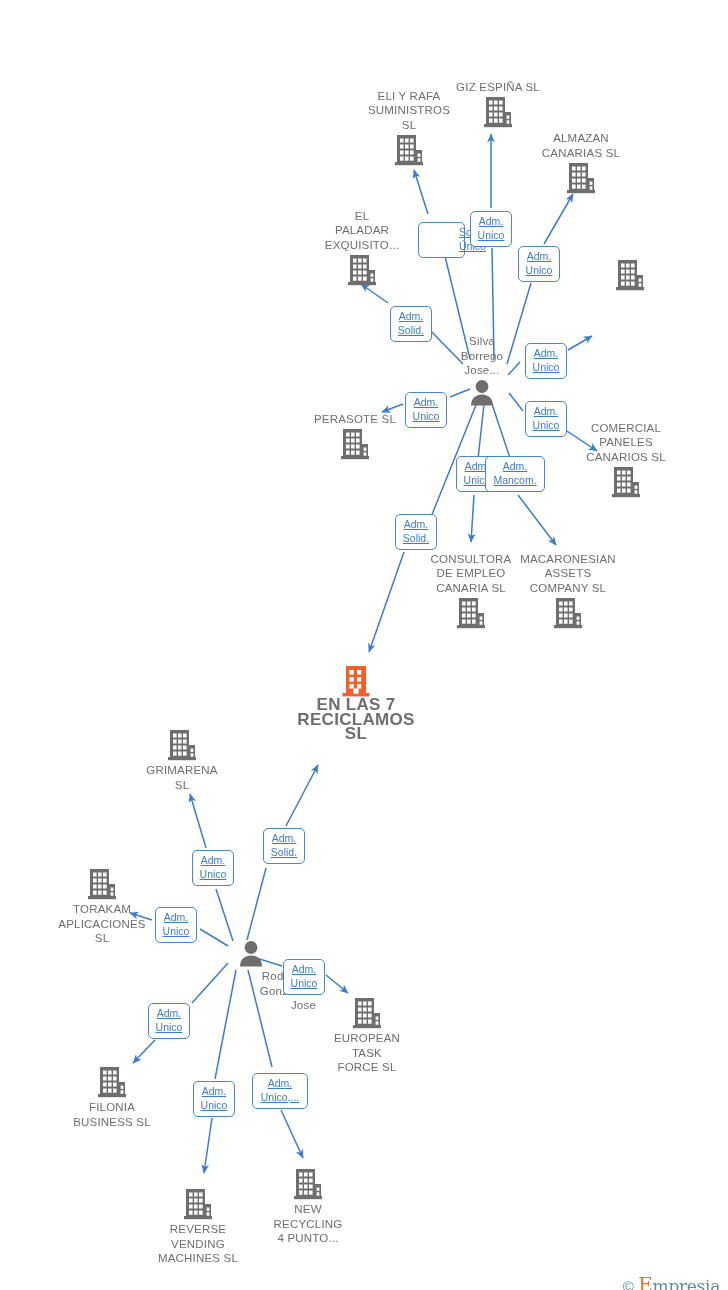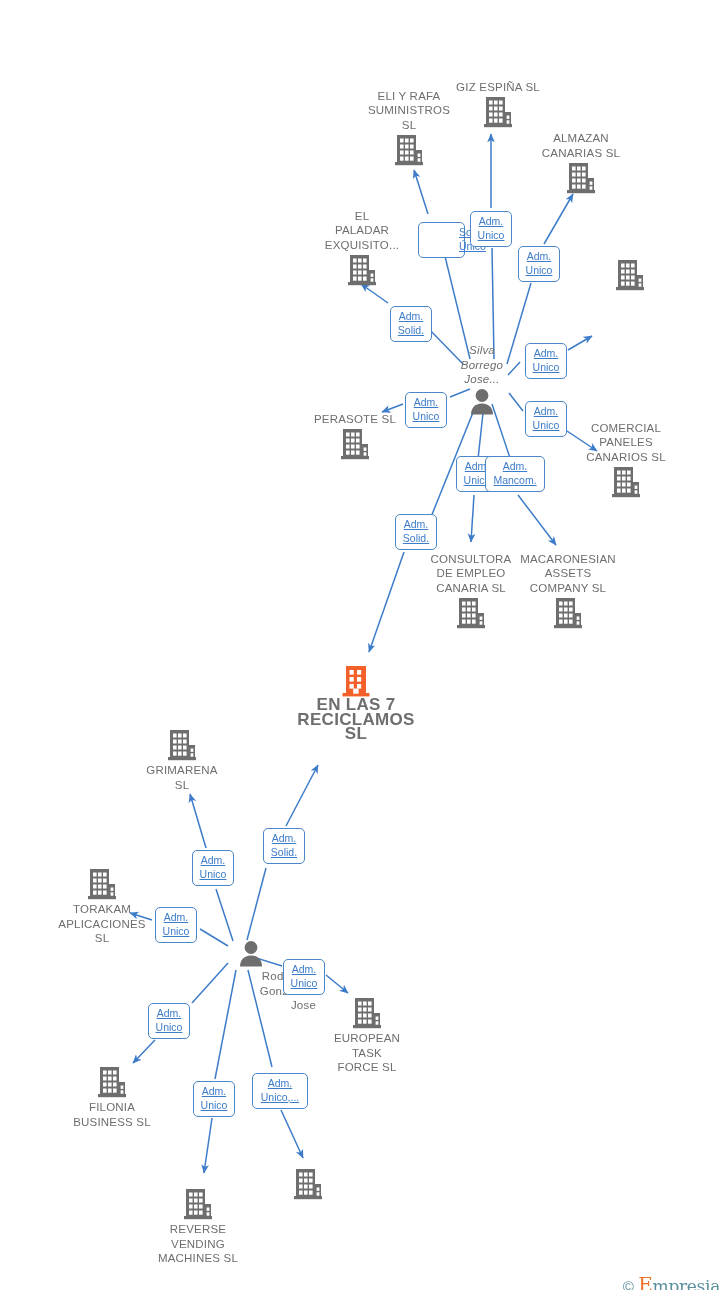--- a/index.html
+++ b/index.html
@@ -250,21 +250,21 @@
           <rect x="6" y="17.5" width="3.6" height="4" fill="#fff"></rect>
           <rect x="11" y="17.5" width="3.6" height="4" fill="#fff"></rect>
           <rect x="16" y="17.5" width="3.6" height="4" fill="#fff"></rect>
           <rect x="6" y="23.5" width="3.6" height="4.2" fill="#fff"></rect>
           <rect x="11" y="23.5" width="3.6" height="4.2" fill="#fff"></rect>
           <rect x="16" y="23.5" width="3.6" height="4.2" fill="#fff"></rect>
           <rect x="23.6" y="20.5" width="2.8" height="3.4" fill="#fff"></rect>
           <rect x="23.6" y="25.3" width="2.8" height="3.4" fill="#fff"></rect>
         </svg>
       </div>
-      <div class="node person above" style="left: 482px; top: 331px; font-style: italic;">
+      <div class="node person above" style="left: 482px; top: 322px;">
         <span class="caption">Silva
 Borrego
 Jose...</span>
         <svg class="icon" width="28" height="30" viewBox="0 0 28 30" aria-hidden="true">
           <circle cx="14" cy="8.5" r="6.4" fill="#6e6e6e"></circle>
           <path d="M14 16.5 C6.5 16.5 3 21.5 3 27.5 L25 27.5 C25 21.5 21.5 16.5 14 16.5 Z" fill="#6e6e6e"></path>
         </svg>
       </div>
       <div class="node company above" style="left: 355px; top: 398.5px;">
         <span class="caption">PERASOTE SL</span>
@@ -516,20 +516,23 @@
           <rect x="16" y="11.5" width="3.6" height="4" fill="#fff"></rect>
           <rect x="6" y="17.5" width="3.6" height="4" fill="#fff"></rect>
           <rect x="11" y="17.5" width="3.6" height="4" fill="#fff"></rect>
           <rect x="16" y="17.5" width="3.6" height="4" fill="#fff"></rect>
           <rect x="6" y="23.5" width="3.6" height="4.2" fill="#fff"></rect>
           <rect x="11" y="23.5" width="3.6" height="4.2" fill="#fff"></rect>
           <rect x="16" y="23.5" width="3.6" height="4.2" fill="#fff"></rect>
           <rect x="23.6" y="20.5" width="2.8" height="3.4" fill="#fff"></rect>
           <rect x="23.6" y="25.3" width="2.8" height="3.4" fill="#fff"></rect>
         </svg>
+        <span class="caption">NEW
+RECYCLING
+4 PUNTO...</span>
       </div>
     </div>
   <div id="label-layer">
       <div class="edge-label" style="left: 418px; top: 210px; width: 42px; height: 36px; padding-left: 40px;">Socio
 Único</div>
       <div class="edge-label" style="left: 470px; top: 199px; width: 42px; height: 36px;">Adm.
 Unico</div>
       <div class="edge-label" style="left: 518px; top: 234px; width: 42px; height: 36px;">Adm.
 Unico</div>
       <div class="edge-label" style="left: 390px; top: 294px; width: 42px; height: 36px;">Adm.

